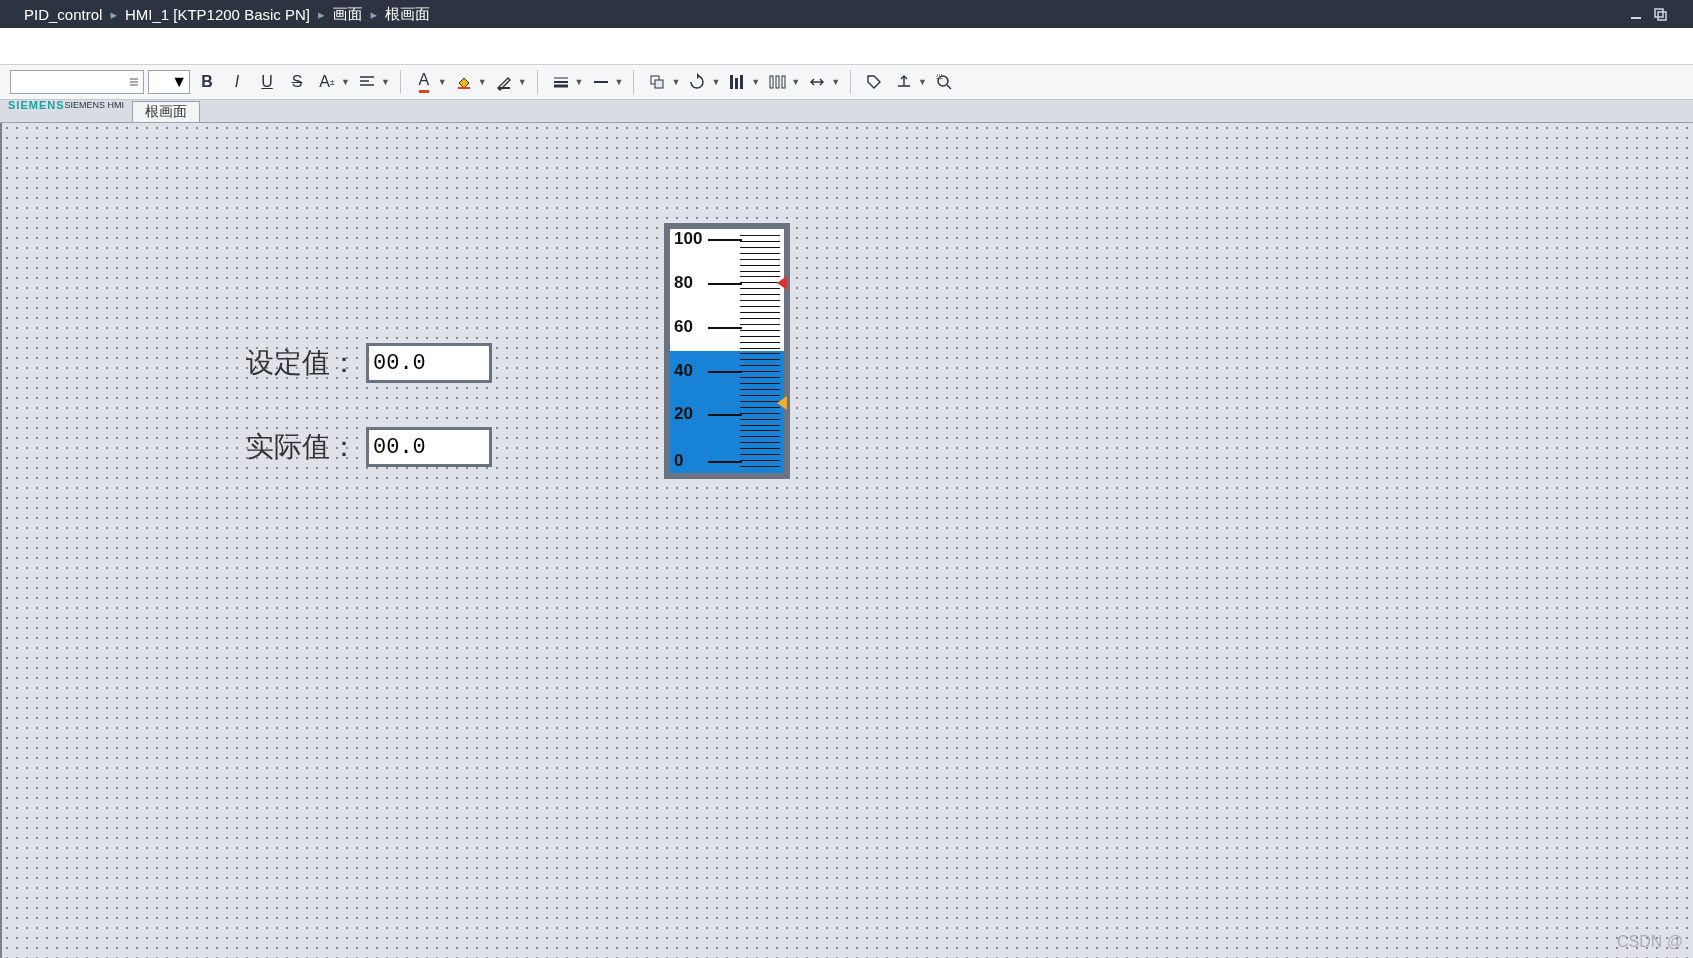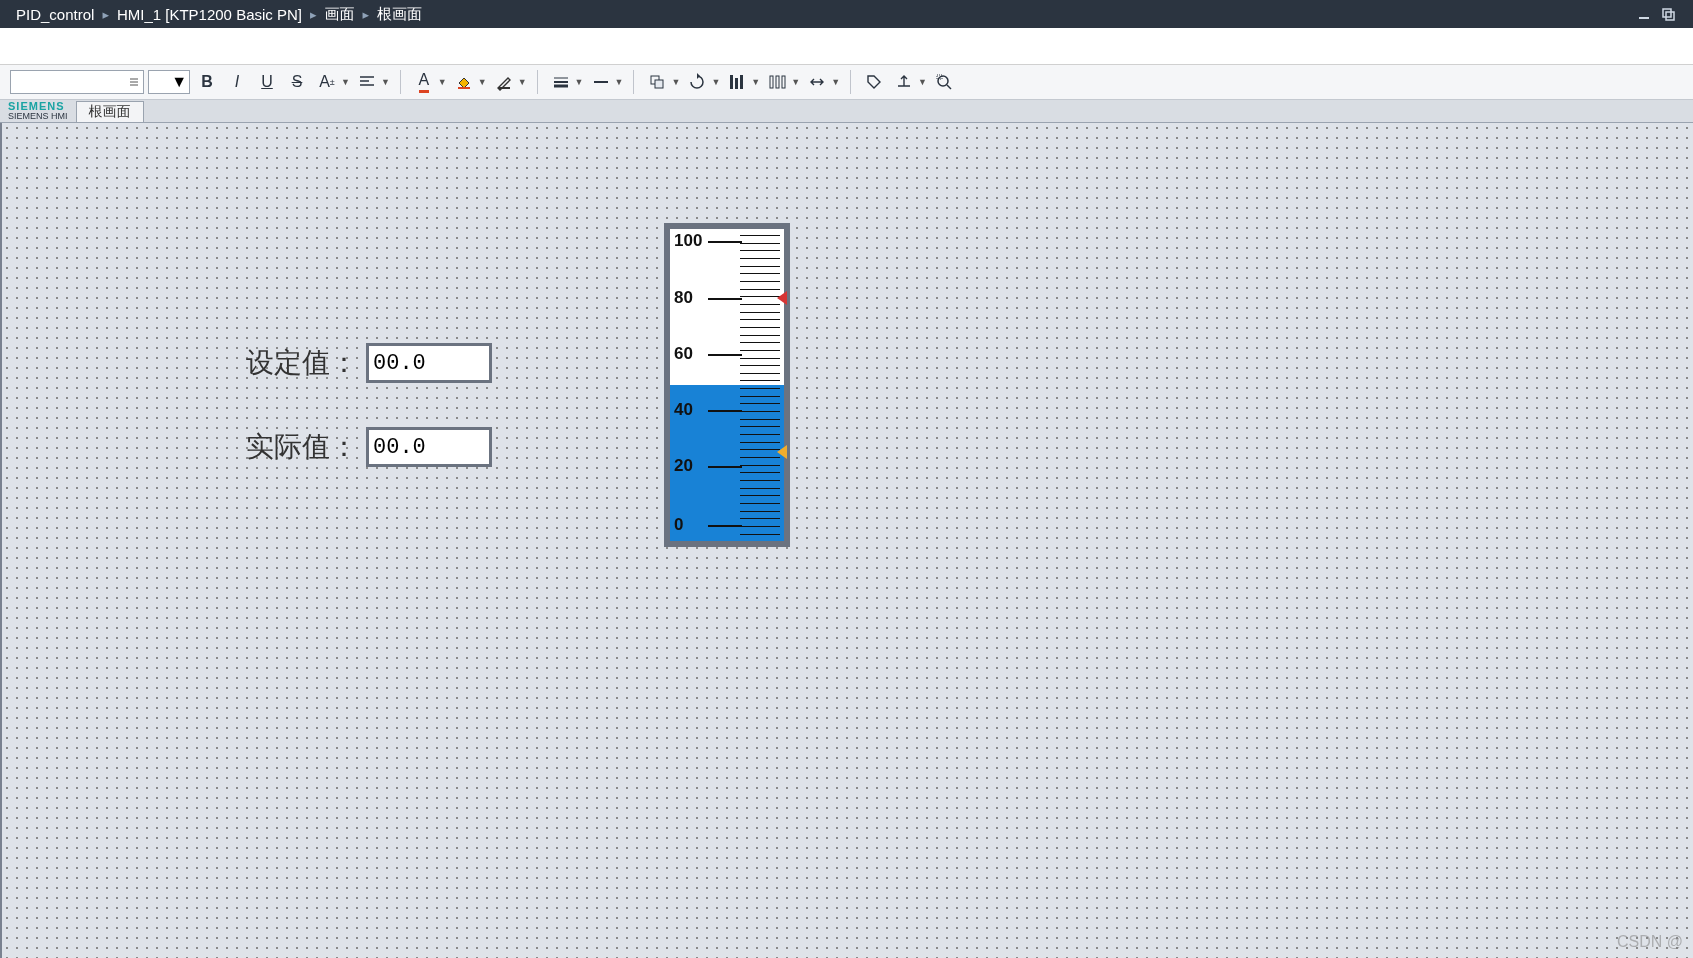--- a/index.html
+++ b/index.html
@@ -10,21 +10,21 @@
     overflow: hidden;
   }
 
   
   .titlebar {
     height: 28px;
     background: #2b3440;
     color: #ffffff;
     display: flex;
     align-items: center;
-    padding: 0 16px;
+    padding: 0 24px;
     font-size: 15px;
     justify-content: space-between;
   }
   .breadcrumb {
     display: flex; align-items: center; gap: 8px;
   }
   .breadcrumb .sep {
     color: #8fa2b8; font-size: 13px;
   }
   .titlebar-right {
@@ -92,21 +92,21 @@
   .tabstrip {
     height: 22px;
     display: flex;
     align-items: flex-end;
     background: #d9dde3;
     border-bottom: 1px solid #9aa3af;
     padding-left: 2px;
     gap: 2px;
   }
   .brand {
-    display:flex; flex-direction:column;
+    display:flex; flex-direction:row;
     justify-content:center;
     padding: 0 6px;
     font-size: 11px;
     height: 22px;
   }
   .brand .line1 { color: #1aa3a3; font-weight: bold; letter-spacing: 1px; line-height:10px;}
   .brand .line2 { color: #2b3440; font-size: 9px; line-height:10px;}
   .tab {
     height: 20px;
     background: #f3f4f6;
@@ -150,21 +150,21 @@
     padding-left: 4px;
     display:flex; align-items:center;
   }
 
   
   .gauge {
     position: absolute;
     left: 662px;
     top: 100px;
     width: 126px;
-    height: 324px;
+    height: 256px;
     border: 6px solid #6b7380;
     background: #ffffff;
     box-sizing: border-box;
   }
   .gauge-fill {
     position: absolute;
     left: 0; right: 0; bottom: 0;
     background: #1882d6;
   }
   .gauge-scale {

